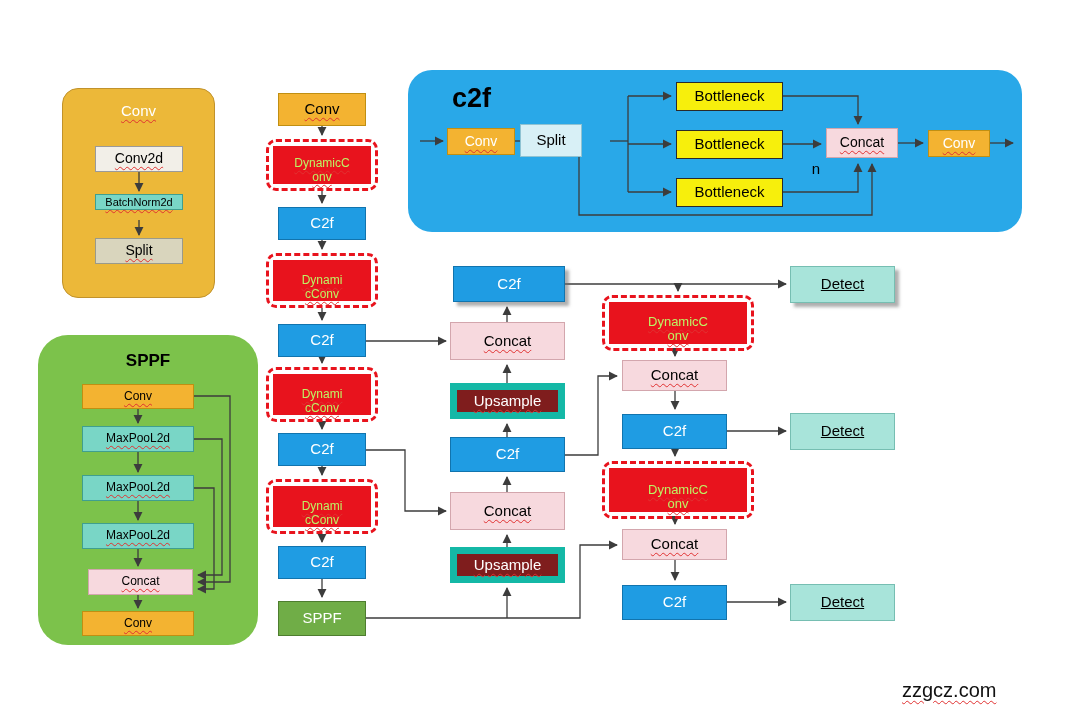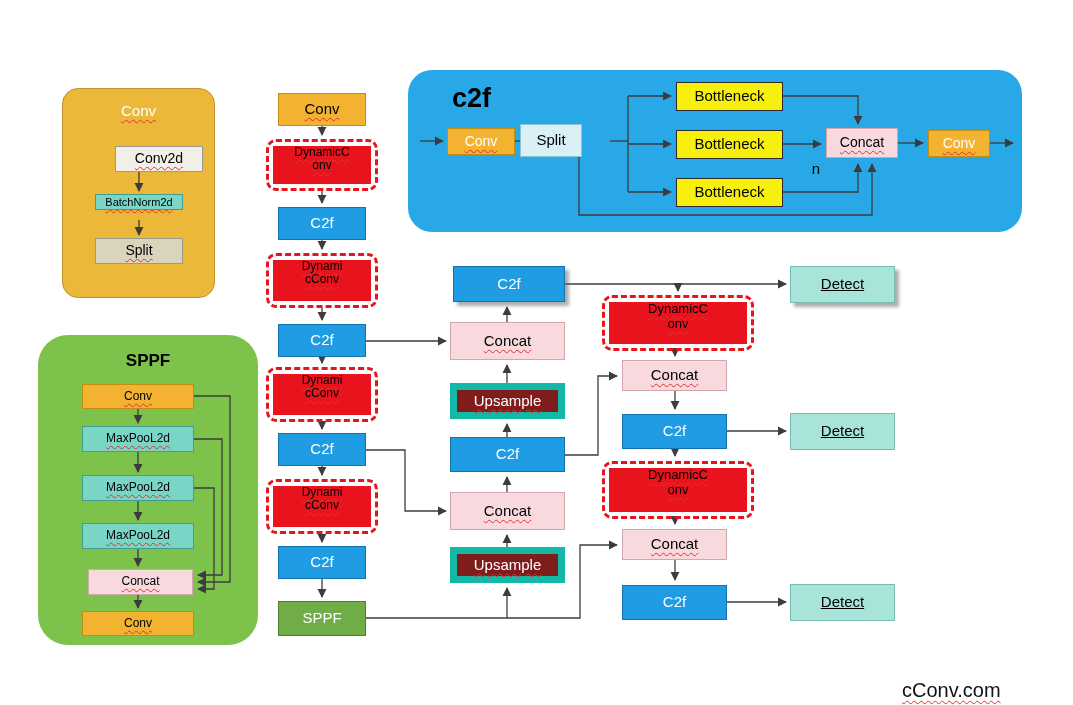--- a/index.html
+++ b/index.html
@@ -6,31 +6,31 @@
   html,body { background:#ffffff; font-family:"Liberation Sans", sans-serif; }
   .canvas { position:relative; width:1073px; height:705px; background:#ffffff; overflow:hidden; }
   .panel { position:absolute; }
   .arrows { position:absolute; left:0; top:0; }
   .bx { position:absolute; display:flex; align-items:center; justify-content:center; text-align:center; line-height:1.12; }
   .ttl { position:absolute; display:flex; align-items:center; justify-content:center; }
   .sq { text-decoration-line:underline; text-decoration-style:wavy; text-decoration-color:#e03131; text-decoration-thickness:1px; text-underline-offset:3px; }
   .pre { white-space:pre-line; }
   .shadow { box-shadow:4px 4px 3px rgba(110,110,110,.55); }
   .dyn { position:absolute; border:3px dashed #e8131d; border-radius:10px; padding:4px; display:flex; background:transparent; }
-  .dyn-in { flex:1; background:#e8131d; display:flex; align-items:flex-start; justify-content:center; color:#000000; text-align:center; line-height:1.12; }
+  .dyn-in { flex:1; background:#e8131d; display:flex; align-items:flex-end; justify-content:center; color:#bef264; text-align:center; line-height:1.12; }
   .c-blue   { background:#1f9ce3; border:1px solid #1174ae; color:#fff; }
   .c-orange { background:#f3b331; border:1px solid #c08f12; color:#000; }
   .c-pink   { background:#f7d9de; border:1px solid #d3a6ad; color:#000; }
   .c-crimson{ background:#7f1d1d; border:7px solid #14b8a6; color:#fff; }
   .c-teal   { background:#79d6c6; border:1px solid #3f9f8f; color:#000; }
   .c-yellow { background:#f7ef0c; border:1px solid #2a2a2a; color:#000; }
   .c-detect { background:#a8e4da; border:1px solid #76beb2; color:#000;text-decoration:underline; }
   .c-split  { background:#d8f0f6; border:1px solid #8fc3d3; color:#000; }
   .c-green  { background:#70ad47; border:1px solid #4e7d2f; color:#fff; }
-  .c-gray   { background:#f2efe8; border:1px solid #9a9a9a; color:#000;margin-left:20px; }
+  .c-gray   { background:#f2efe8; border:1px solid #9a9a9a; color:#000; }
   .c-khaki  { background:#d9d5bd; border:1px solid #9a9a8a; color:#000; }
   .f11{font-size:11px} .f12{font-size:12px} .f13{font-size:13px} .f14{font-size:14px}
   .f15{font-size:15px} .f17{font-size:17px; font-weight:bold} .f26{font-size:27px; font-weight:bold}
   .white{color:#fff} .black{color:#000}
   .watermark{ position:absolute; font-size:20px; color:#111; }
 </style>
 </head>
 <body>
 
 <div class="canvas">
@@ -222,15 +222,15 @@
     </div>
   <div class="bx c-pink f15" style="left:622px;top:529px;width:105px;height:31px;">
       <span class="sq">Concat</span>
     </div>
   <div class="bx c-blue f15" style="left:622px;top:585px;width:105px;height:35px;">C2f</div>
 
   <div class="bx c-detect f15 shadow" style="left:790px;top:266px;width:105px;height:37px;">Detect</div>
   <div class="bx c-detect f15" style="left:790px;top:413px;width:105px;height:37px;">Detect</div>
   <div class="bx c-detect f15" style="left:790px;top:584px;width:105px;height:37px;">Detect</div>
 
-  <div class="watermark" style="left:902px;top:679px;"><span class="sq">cConv.com</span></div>
+  <div class="watermark" style="left:902px;top:679px;"><span class="sq">zzgcz.com</span></div>
 
 </div>
 
 </body></html>

